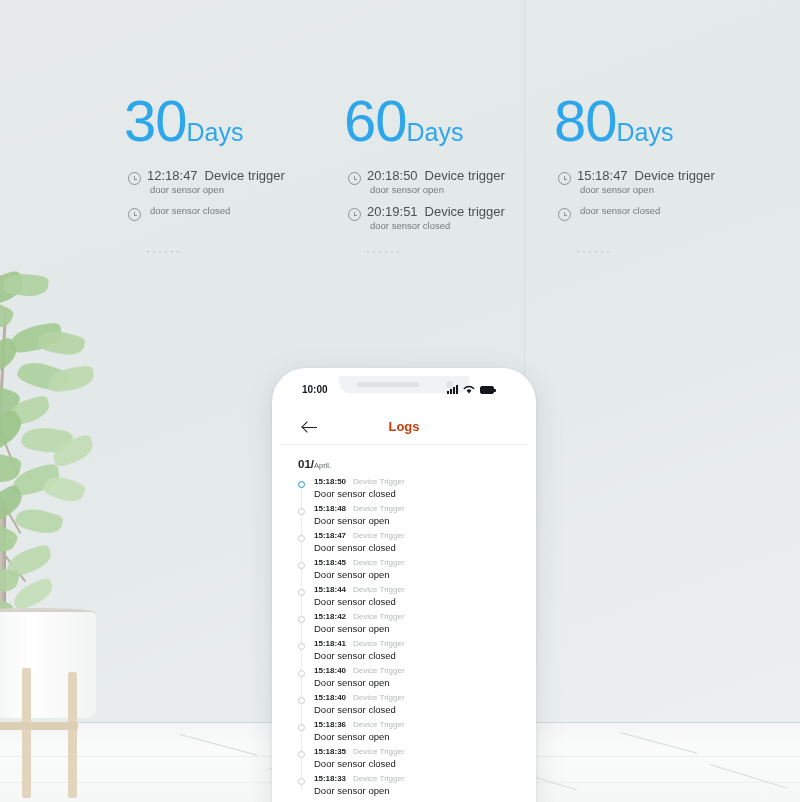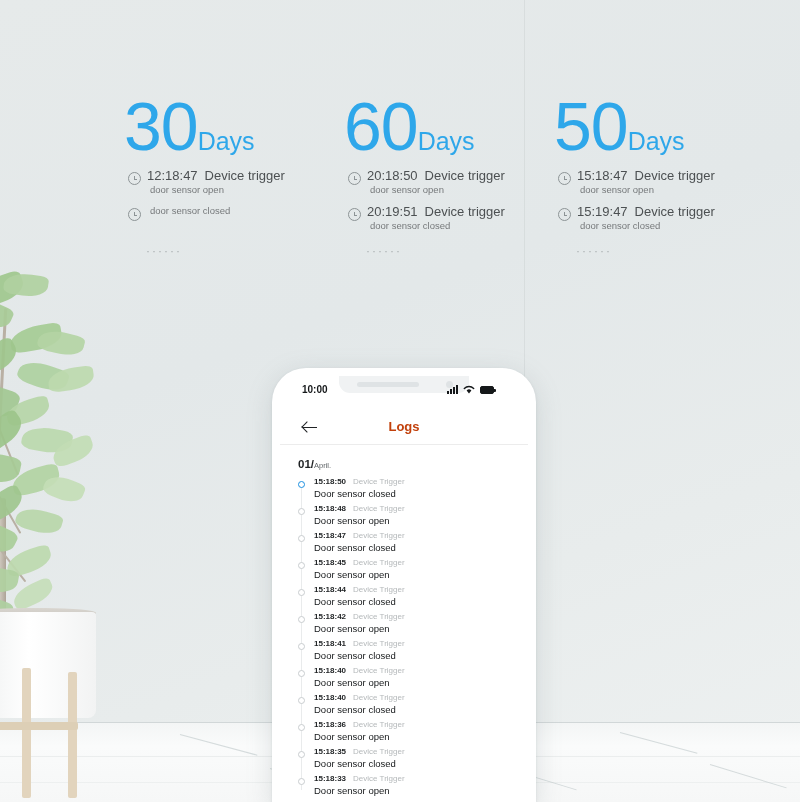--- a/index.html
+++ b/index.html
@@ -63,21 +63,21 @@
   }
   .stand-bar {
     position:absolute; height:8px; background:#ddcfb6; border-radius:2px;
   }
 
   
   .cards { position:absolute; left:0; top:92px; width:800px; height:180px; }
   .card { position:absolute; top:0; width:240px; }
   .card-title { white-space:nowrap; line-height:1; }
   .card-num {
-    font-size:68px; font-weight:400; color:#2ea7ea; letter-spacing:-1px;
+    font-size:58px; font-weight:400; color:#2ea7ea; letter-spacing:-1px;
   }
   .card-days { font-size:25px; font-weight:400; color:#2ea7ea;text-align:right; }
 
   .ev { position:absolute; left:4px; width:236px; }
   .ev-ico {
     position:absolute; left:0; top:4px; width:13px; height:13px;
     border:1.2px solid #8d9496; border-radius:50%;
   }
   .ev-ico::before {
     content:""; position:absolute; left:5px; top:2.5px;
@@ -278,34 +278,31 @@
         <div class="ev-line1">
           <span class="t">20:19:51</span><span>Device trigger</span>
         </div>
         <div class="ev-line2">door sensor closed</div>
       </div>
       <div class="ellipsis" style="top:152px;">······</div>
     </div>
 
     <div class="card" style="left:554px;">
       <div class="card-title">
-        <span class="card-num">50</span><span class="card-days">Days</span>
+        <span class="card-num">80</span><span class="card-days">Days</span>
       </div>
       <div class="ev" style="top:76px;">
         <span class="ev-ico"></span>
         <div class="ev-line1">
           <span class="t">15:18:47</span><span>Device trigger</span>
         </div>
         <div class="ev-line2">door sensor open</div>
       </div>
       <div class="ev" style="top:112px;">
         <span class="ev-ico"></span>
-        <div class="ev-line1">
-          <span class="t">15:19:47</span><span>Device trigger</span>
-        </div>
         <div class="ev-line2">door sensor closed</div>
       </div>
       <div class="ellipsis" style="top:152px;">······</div>
     </div>
   </div>
 
   <div class="phone">
     <div class="phone-inner">
 
       <div class="notch">

